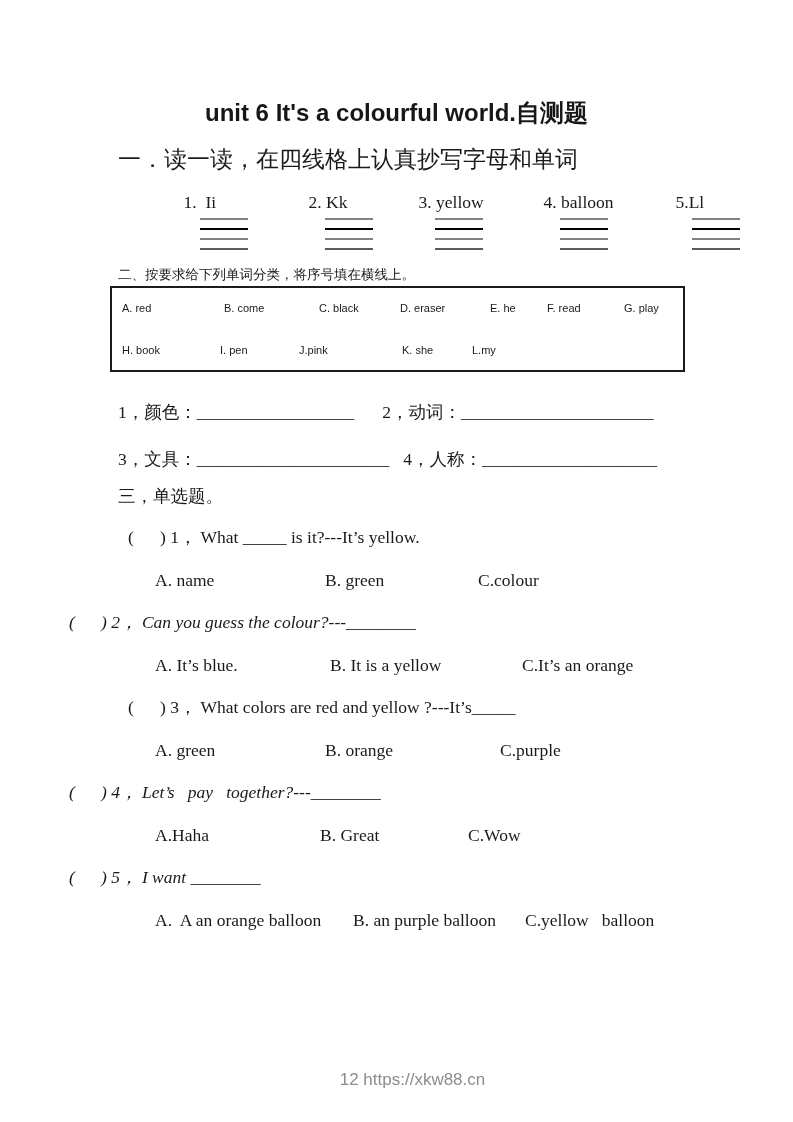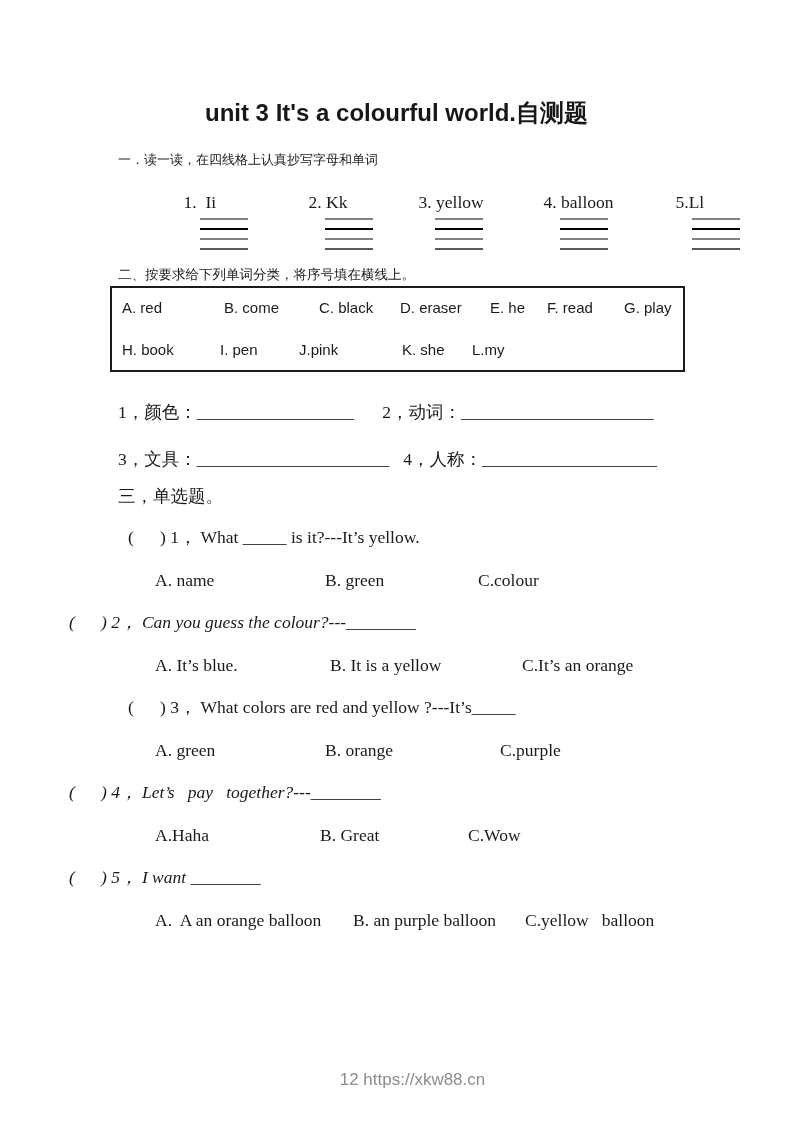--- a/index.html
+++ b/index.html
@@ -19,21 +19,21 @@
     text-align:center;
     font-family:"Liberation Sans","DejaVu Sans",sans-serif;
     font-weight:bold;
     font-size:24px;
     line-height:34px;
     color:#171717;
   }
 
   .sec1-heading {
     margin:18px 0 0 118px;
-    font-size:13px; line-height:24px;
+    font-size:23px; line-height:24px;
   }
 
   .copy-row { margin:18px 0 0 130px; display:flex;justify-content:center; }
   .copy-item { flex:0 0 auto; }
   .copy-item:nth-child(1){ width:125px; }
   .copy-item:nth-child(2){ width:110px; }
   .copy-item:nth-child(3){ width:125px; }
   .copy-item:nth-child(4){ width:132px; }
   .copy-label { font-size:17.5px; line-height:24px; }
   .four-line-grid { margin:4px 0 0 16px; width:48px; }
@@ -45,21 +45,21 @@
     margin:16px 0 0 118px;
     font-size:13.5px; line-height:18px;
   }
 
   .word-box {
     margin:2px 0 0 110px;
     width:575px;
     border:2px solid #1c1c1c;
     padding:8px 0 8px 10px;
     font-family:"Liberation Sans","DejaVu Sans",sans-serif;
-    font-size:15px;
+    font-size:11px;
   }
   .word-row { display:flex; line-height:24px; }
   .word-row + .word-row { margin-top:18px; }
   .word { display:inline-block; }
   .word-row.r1 .word:nth-child(1){ width:102px; }
   .word-row.r1 .word:nth-child(2){ width:95px; }
   .word-row.r1 .word:nth-child(3){ width:81px; }
   .word-row.r1 .word:nth-child(4){ width:90px; }
   .word-row.r1 .word:nth-child(5){ width:57px; }
   .word-row.r1 .word:nth-child(6){ width:77px; }
@@ -97,21 +97,21 @@
     font-family:"Liberation Sans","DejaVu Sans",sans-serif;
     font-size:17px; line-height:24px;
     color:#8c8c8c;
   }
 </style>
 </head>
 <body>
 
 <div class="page">
 
-  <div class="doc-title pre">unit 3 It's a colourful world.自测题</div>
+  <div class="doc-title pre">unit 6 It's a colourful world.自测题</div>
 
   <div class="sec1-heading pre">一．读一读，在四线格上认真抄写字母和单词</div>
 
   <div class="copy-row">
     <div class="copy-item">
       <div class="copy-label pre">1.  Ii</div>
       <div class="four-line-grid">
         <div class="grid-line l1"></div>
         <div class="grid-line l2"></div>
         <div class="grid-line l3"></div>

